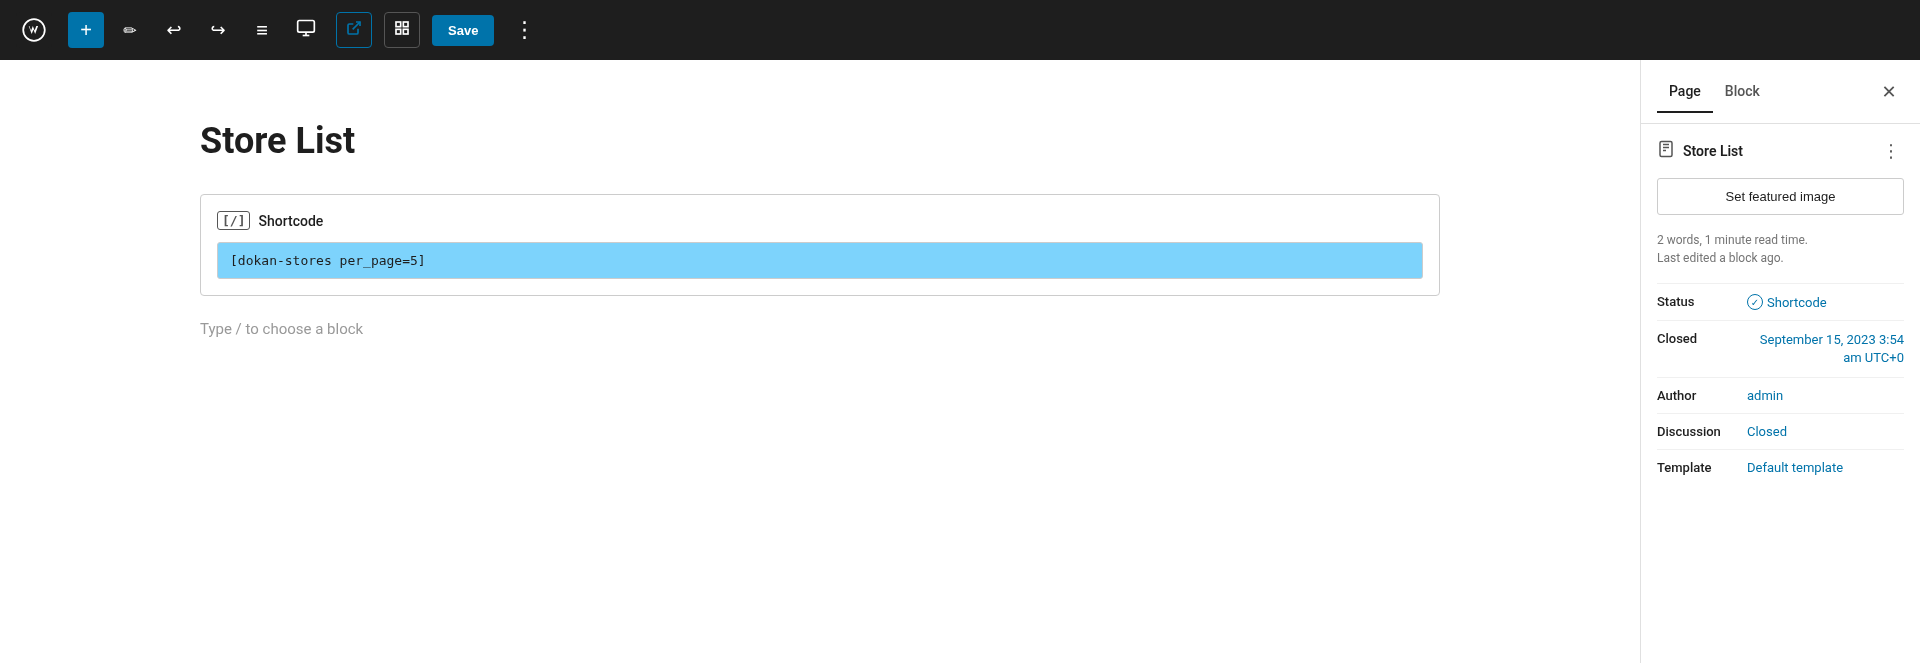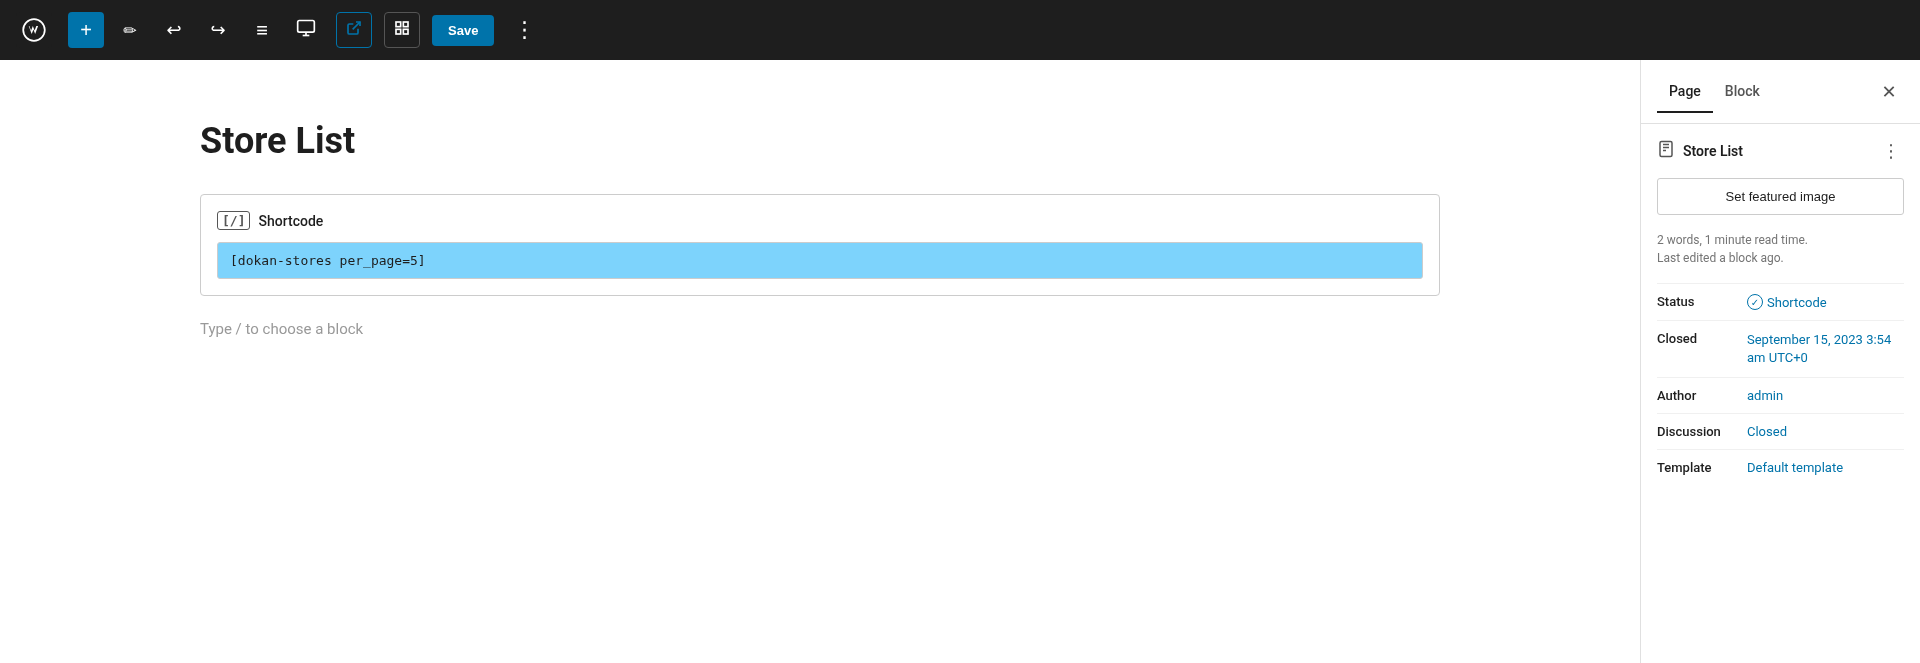--- a/index.html
+++ b/index.html
@@ -412,21 +412,21 @@
         <span class="meta-label">Status</span>
         <span class="meta-value published">
           <span class="check-circle">✓</span>
           <span>Shortcode</span>
         </span>
       </div>
 
       
       <div class="meta-row">
         <span class="meta-label">Closed</span>
-        <span class="meta-value" style="line-height:1.4;">September 15, 2023 3:54 am UTC+0</span>
+        <span class="meta-value" style="line-height:1.4;text-align:right;">September 15, 2023 3:54 am UTC+0</span>
       </div>
 
       
 
       
       <div class="meta-row">
         <span class="meta-label">Author</span>
         <span class="meta-value">admin</span>
       </div>
 

